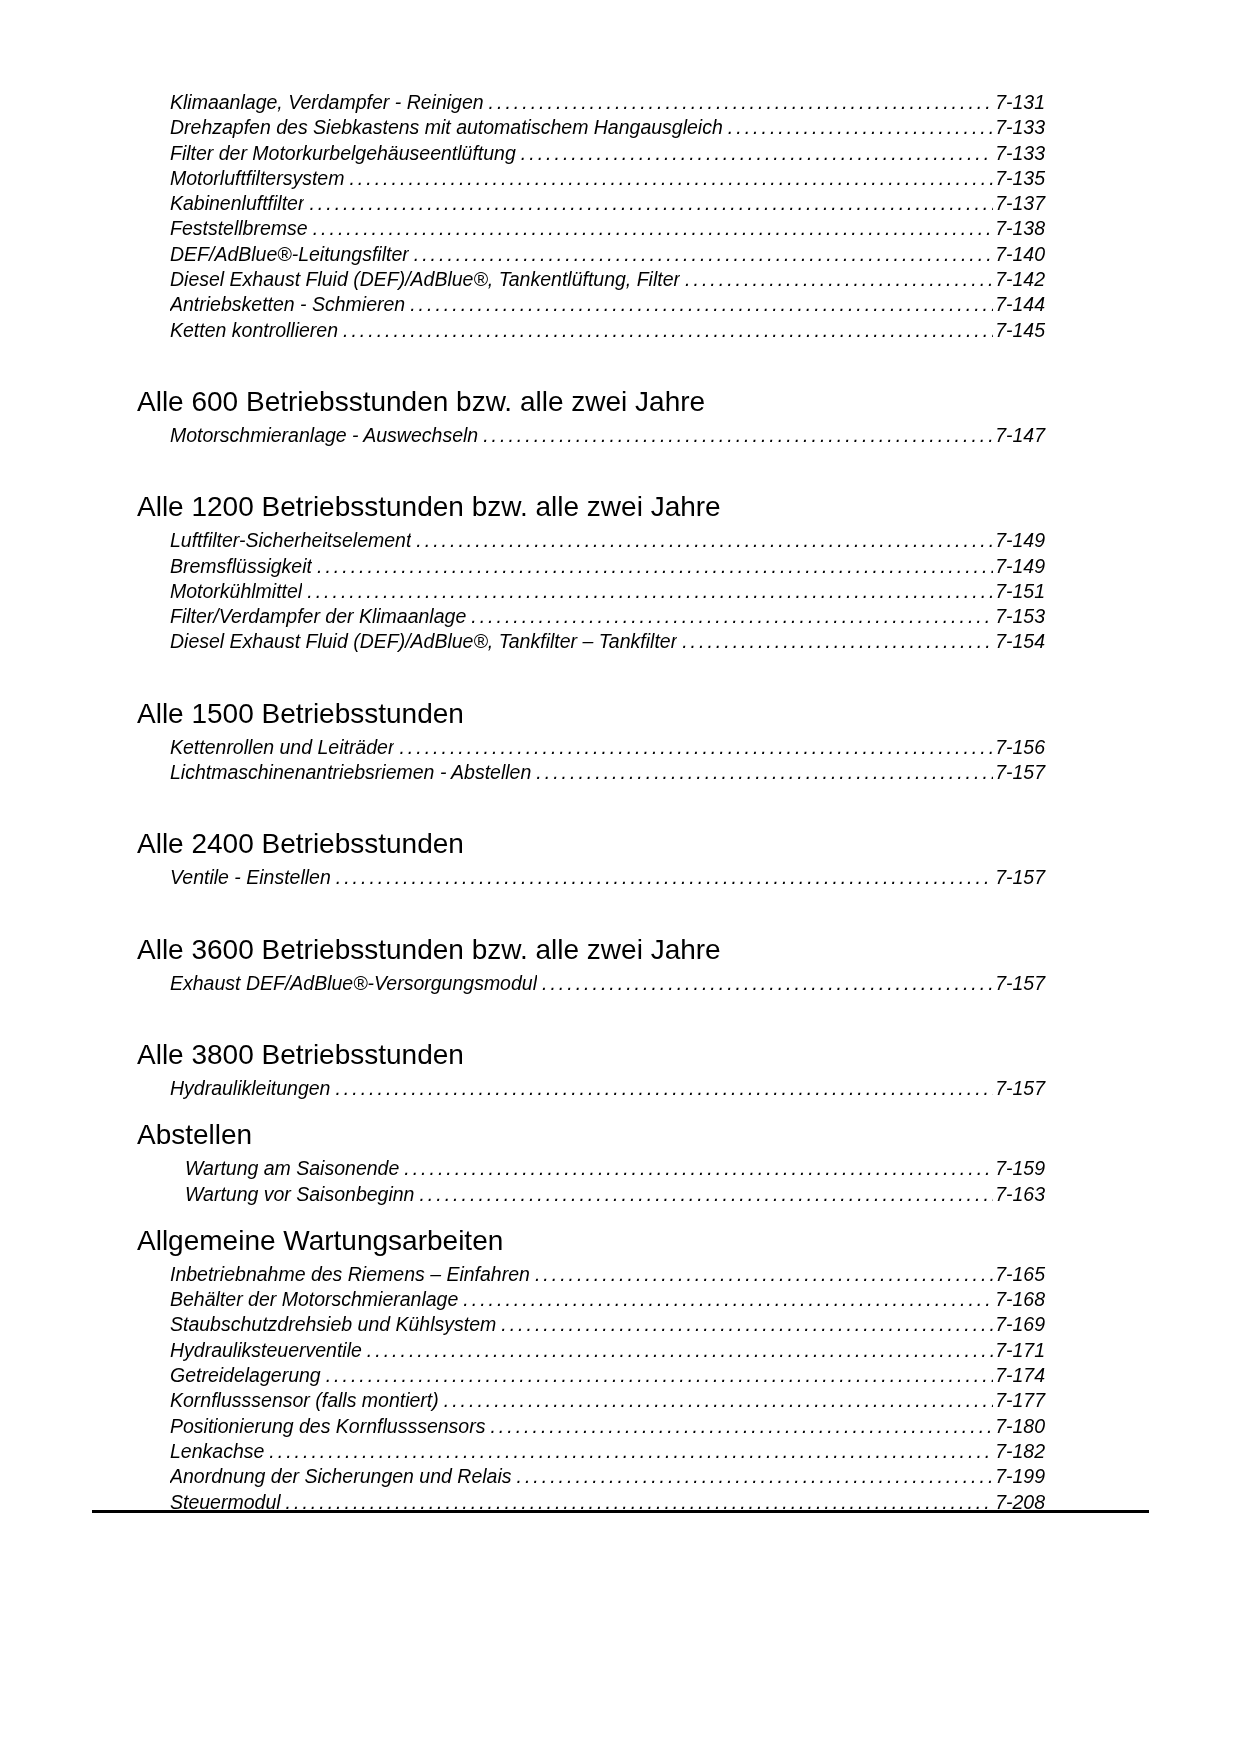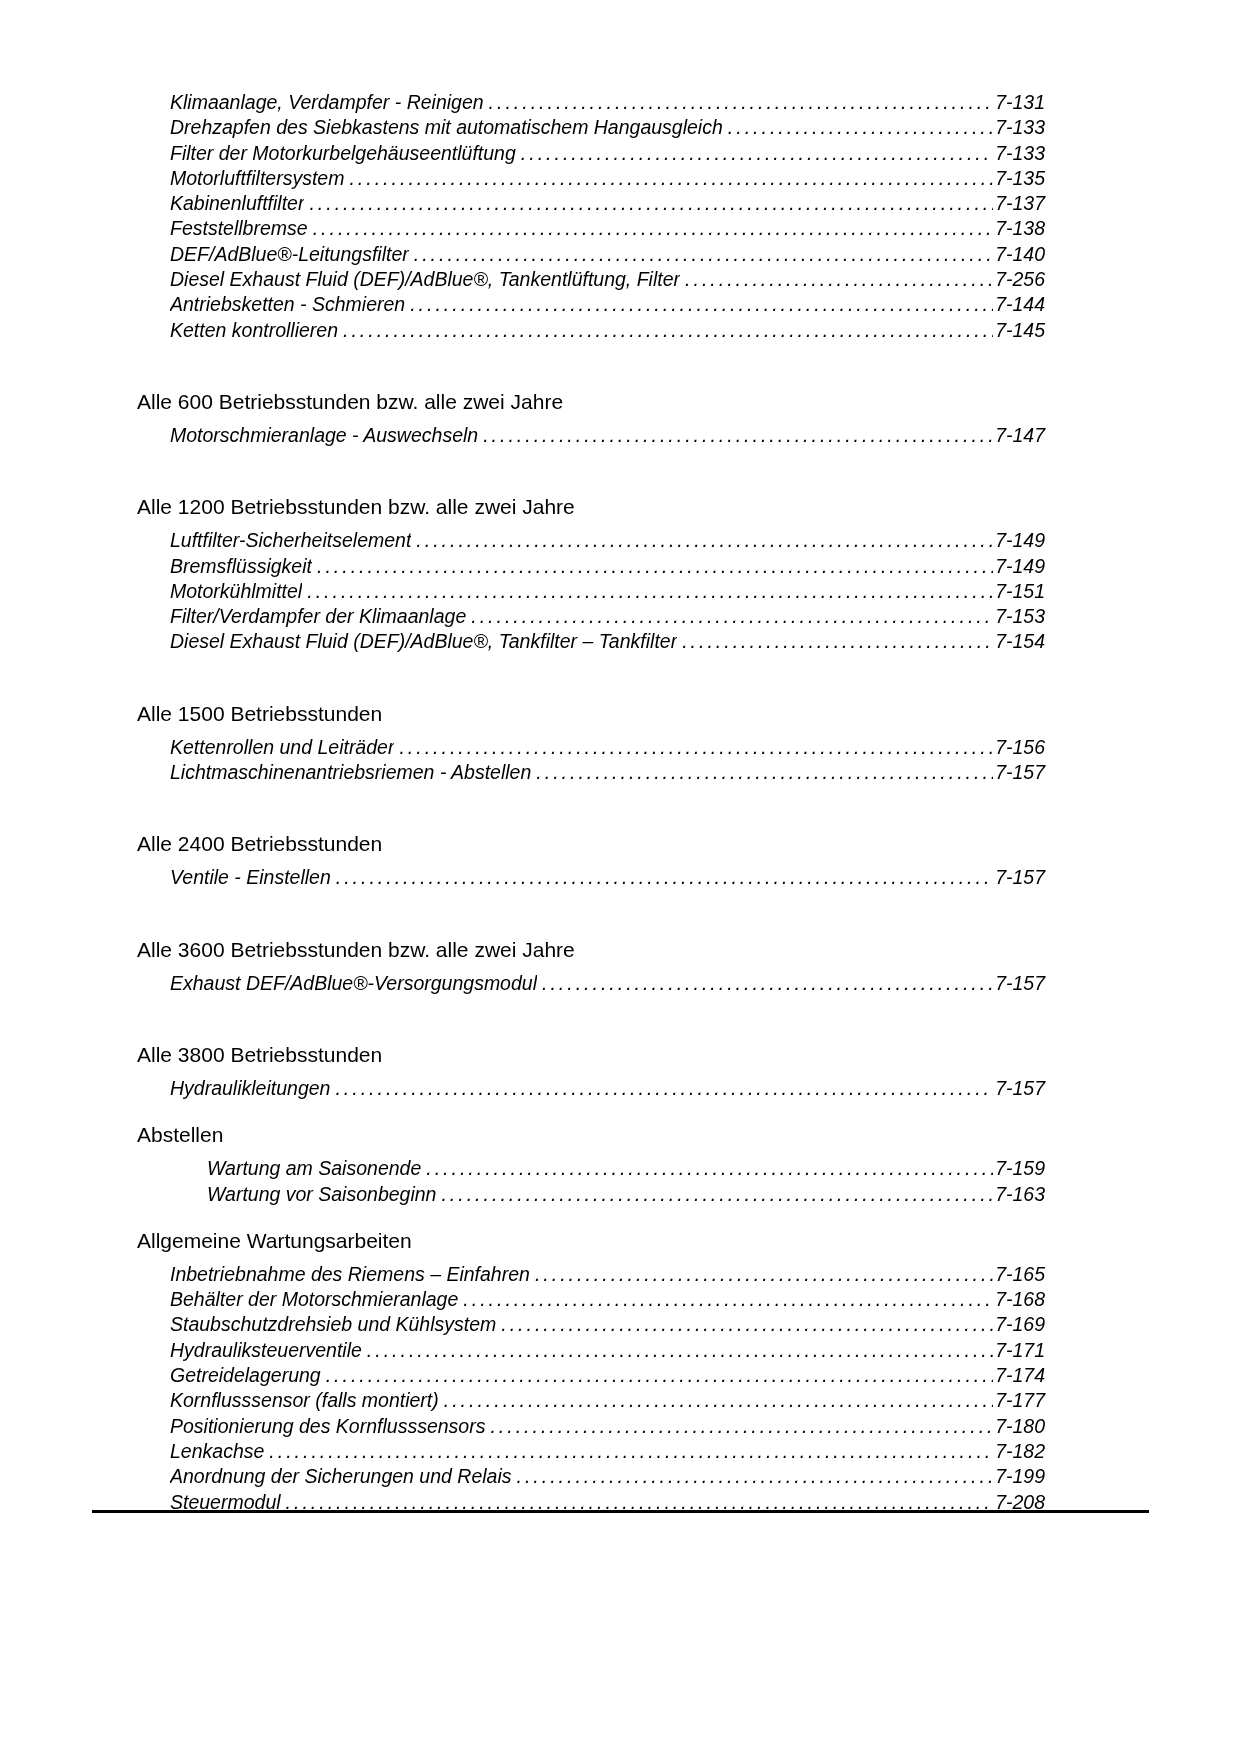--- a/index.html
+++ b/index.html
@@ -21,34 +21,34 @@
     position: absolute;
     top: 90px;
     left: 137px;
     right: 196px;
   }
   .toc-section { margin-top: 40px; }
   .toc-section:first-child { margin-top: 0; }
   
   .toc-section:nth-child(n+8) { margin-top: 15px; }
   .toc-heading {
-    font-size: 21px;
+    font-size: 28px;
     font-weight: 400;
     line-height: 37px;
     margin-bottom: 3px;
   }
   .toc-item {
     display: flex;
     align-items: baseline;
     margin-left: 33px;
     font-size: 19.5px;
     line-height: 25.3px;
     font-style: italic;
   }
-  .toc-section.indent-2 .toc-item { margin-left: 70px; justify-content: center; }
+  .toc-section.indent-2 .toc-item { margin-left: 48px; justify-content: center; }
   .toc-title {
     flex: 0 1 auto;
     white-space: nowrap;
     overflow: hidden;
   }
   .toc-dots {
     flex: 1 1 0;
     min-width: 0;
     overflow: hidden;
     white-space: nowrap;
@@ -105,21 +105,21 @@
           <span class="toc-page">7-138</span>
         </div>
         <div class="toc-item">
           <span class="toc-title">DEF/AdBlue®-Leitungsfilter</span>
           <span class="toc-dots" aria-hidden="true">............................................................................................................................................................................................................................</span>
           <span class="toc-page">7-140</span>
         </div>
         <div class="toc-item">
           <span class="toc-title">Diesel Exhaust Fluid (DEF)/AdBlue®, Tankentlüftung, Filter</span>
           <span class="toc-dots" aria-hidden="true">............................................................................................................................................................................................................................</span>
-          <span class="toc-page">7-256</span>
+          <span class="toc-page">7-142</span>
         </div>
         <div class="toc-item">
           <span class="toc-title">Antriebsketten - Schmieren</span>
           <span class="toc-dots" aria-hidden="true">............................................................................................................................................................................................................................</span>
           <span class="toc-page">7-144</span>
         </div>
         <div class="toc-item">
           <span class="toc-title">Ketten kontrollieren</span>
           <span class="toc-dots" aria-hidden="true">............................................................................................................................................................................................................................</span>
           <span class="toc-page">7-145</span>

